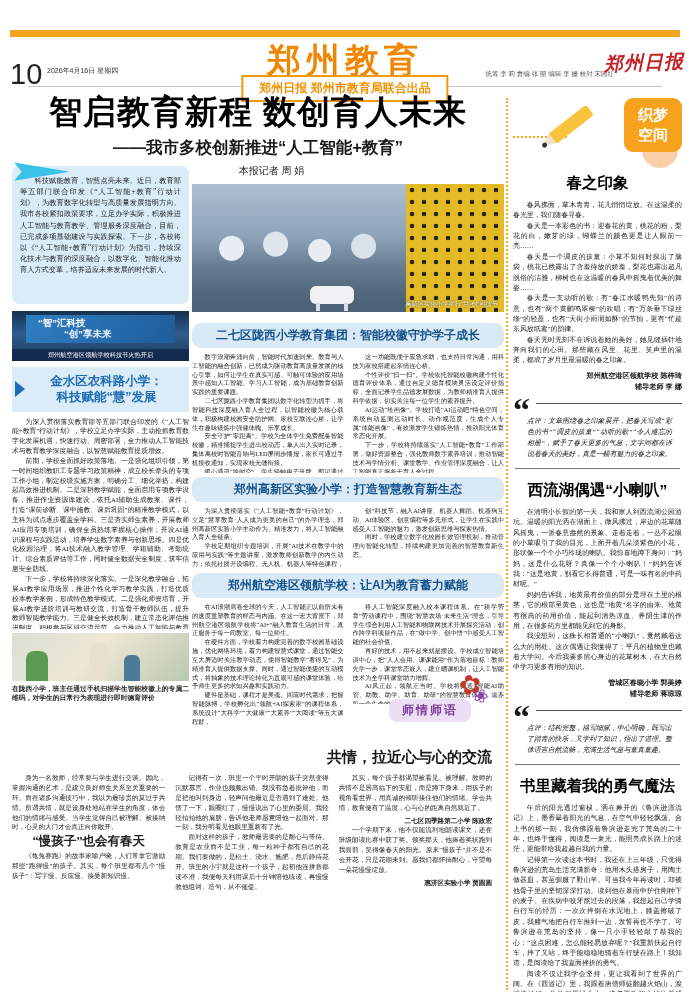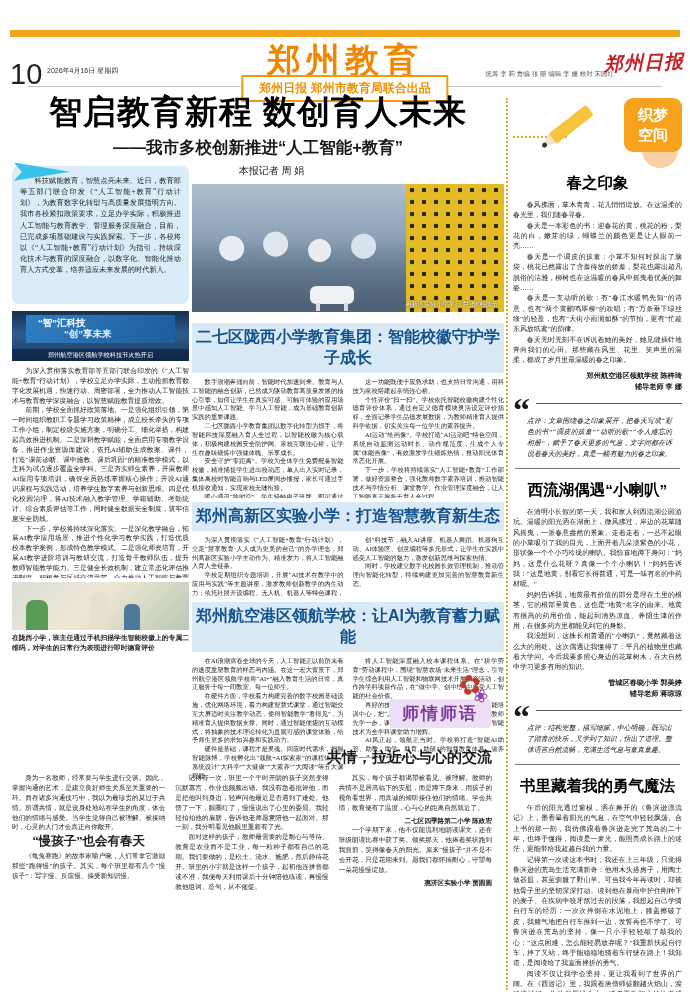--- a/index.html
+++ b/index.html
@@ -59,31 +59,31 @@
   .crowd{position:absolute;left:0;top:22px;width:220px;height:106px;
          background:radial-gradient(circle at 18% 40%,#e7edf2 12px,transparent 13px),
                     radial-gradient(circle at 38% 36%,#dfe7ee 12px,transparent 13px),
                     radial-gradient(circle at 58% 42%,#e7edf2 11px,transparent 12px),
                     radial-gradient(circle at 78% 38%,#d8e2ea 12px,transparent 13px),
                     linear-gradient(180deg,transparent 30%,#4d6277 95%);}
   .robot{position:absolute;left:118px;bottom:8px;width:44px;height:18px;background:#eef2f5;border-radius:6px;}
   .robot::before,.robot::after{content:"";position:absolute;bottom:-7px;width:4px;height:8px;background:#d8dde2;}
   .robot::before{left:6px;} .robot::after{right:6px;}
   .main-cap{position:absolute;right:6px;bottom:3px;color:#fff;font-size:6.2px;text-shadow:0 0 2px #000;}
-  .sec-head{background:#d9e9f6;color:#15538c;font-weight:700;font-size:16px;text-align:center;
-            padding:4px 0;margin-top:11px;}
+  .sec-head{background:#d9e9f6;color:#15538c;font-weight:700;font-size:12px;text-align:center;
+            padding:4px 0;margin-top:11px;border-radius:9px;}
   .cols2{display:flex;gap:9px;margin-top:5px;font-family:"Liberation Serif",serif;
          font-size:6.3px;line-height:1.4;text-align:justify;color:#222;}
   .cols2 .c{flex:1;overflow:hidden;}
   .cols2 p{margin:0;text-indent:2em;}
   .h1a{height:120px;} .h1b{height:120px;}
   .h2a{height:62px;}  .h2b{height:62px;}
   .h3a{height:130px;} .h3b{height:101px;}
-  .tbadge{left:389px;top:699px;background:#ecdff5;color:#7d3c98;font-weight:700;font-size:17px;
-          padding:3px 13px;border-radius:3px;letter-spacing:2px;}
+  .tbadge{left:389px;top:699px;background:#ecdff5;color:#7d3c98;font-weight:700;font-size:12px;
+          padding:3px 13px;border-radius:8px;letter-spacing:2px;}
   .flower{left:459px;top:672px;font-size:27px;line-height:1;}
   .flower .f1{color:#c0392b;display:inline-block;transform:rotate(-14deg);}
   .flower .f2{color:#8e44ad;font-size:18px;display:inline-block;transform:translate(-9px,8px) rotate(20deg);}
   
   .sidebar{left:513px;top:96px;width:169px;height:896px;overflow:hidden;}
   .badge-wrap{position:relative;height:66px;}
   .dotdeco{position:absolute;left:0;top:40px;width:54px;border-top:2px dotted #f3a41c;}
   .peach{position:absolute;right:4px;top:36px;width:36px;height:36px;border-radius:50%;background:#f8cfa6;}
   .pencil{position:absolute;left:34px;top:22px;width:48px;height:13px;background:#f7c43c;
           border-radius:3px;transform:rotate(-38deg);}
@@ -140,20 +140,24 @@
     <div class="introbox">
       <div class="flag"></div>
       <p>科技赋能教育，智慧点亮未来。近日，教育部等五部门联合印发《“人工智能+教育”行动计划》，为教育数字化转型与高质量发展指明方向。我市各校紧扣政策要求，立足办学实际，积极推进人工智能与教育教学、管理服务深度融合，目前，已完成多项基础建设与实践探索。下一步，各校将以《“人工智能+教育”行动计划》为指引，持续深化技术与教育的深度融合，以数字化、智能化推动育人方式变革，培养适应未来发展的时代新人。</p>
     </div>
     <div class="ph ph-stage">
       <div class="stage-screen"></div>
       <div class="stage-t1">“智”汇科技</div>
       <div class="stage-t2">“创”享未来</div>
       <div class="ph-cap-strip">郑州航空港区领航学校科技节火热开启</div>
     </div>
+    <div class="kj-head">
+      <div>金水区农科路小学：</div>
+      <div>科技赋能“慧”发展</div>
+    </div>
     <div class="kj-body">
       <p>为深入贯彻落实教育部等五部门联合印发的《“人工智能+教育”行动计划》，学校立足办学实际，主动抢抓教育数字化发展机遇，快速行动、周密部署，全力推动人工智能技术与教育教学深度融合，以智慧赋能教育提质增效。</p>
       <p>前期，学校全面抓好政策落地。一是强化组织引领，第一时间组织教职工专题学习政策精神，成立校长牵头的专项工作小组，制定校级实施方案，明确分工、细化举措，构建起高效推进机制。二是深耕教学赋能，全面启用专项教学设备，推进作业资源库建设，依托AI辅助生成教案、课件，打造“课前诊断、课中施教、课后巩固”的精准教学模式，以主科为试点逐步覆盖全学科。三是夯实师生素养，开展教师AI应用专项培训，确保全员熟练掌握核心操作；开设AI通识课程与实践活动，培养学生数字素养与创新思维。四是优化校园治理，将AI技术融入教学管理、学籍辅助、考勤统计、综合素质评估等工作，同时健全数据安全制度，筑牢信息安全防线。</p>
       <p>下一步，学校将持续深化落实。一是深化教学融合，拓展AI教学应用场景，推进个性化学习教学实践，打造优质校本教学案例，形成特色教学模式。二是强化师资培育，开展AI教学进阶培训与教研交流，打造骨干教师队伍，提升教师智能教学能力。三是健全长效机制，建立常态化评估推进制度，积极参与区域交流示范，合力推动人工智能与教育教学深度融合，以智慧教育赋能学生全面发展。</p>
     </div>
     <div class="ph ph-class">
       <div class="cls-fig1"></div>
       <div class="cls-fig2"></div>
       <div class="cls-fig3"></div>
     </div>

